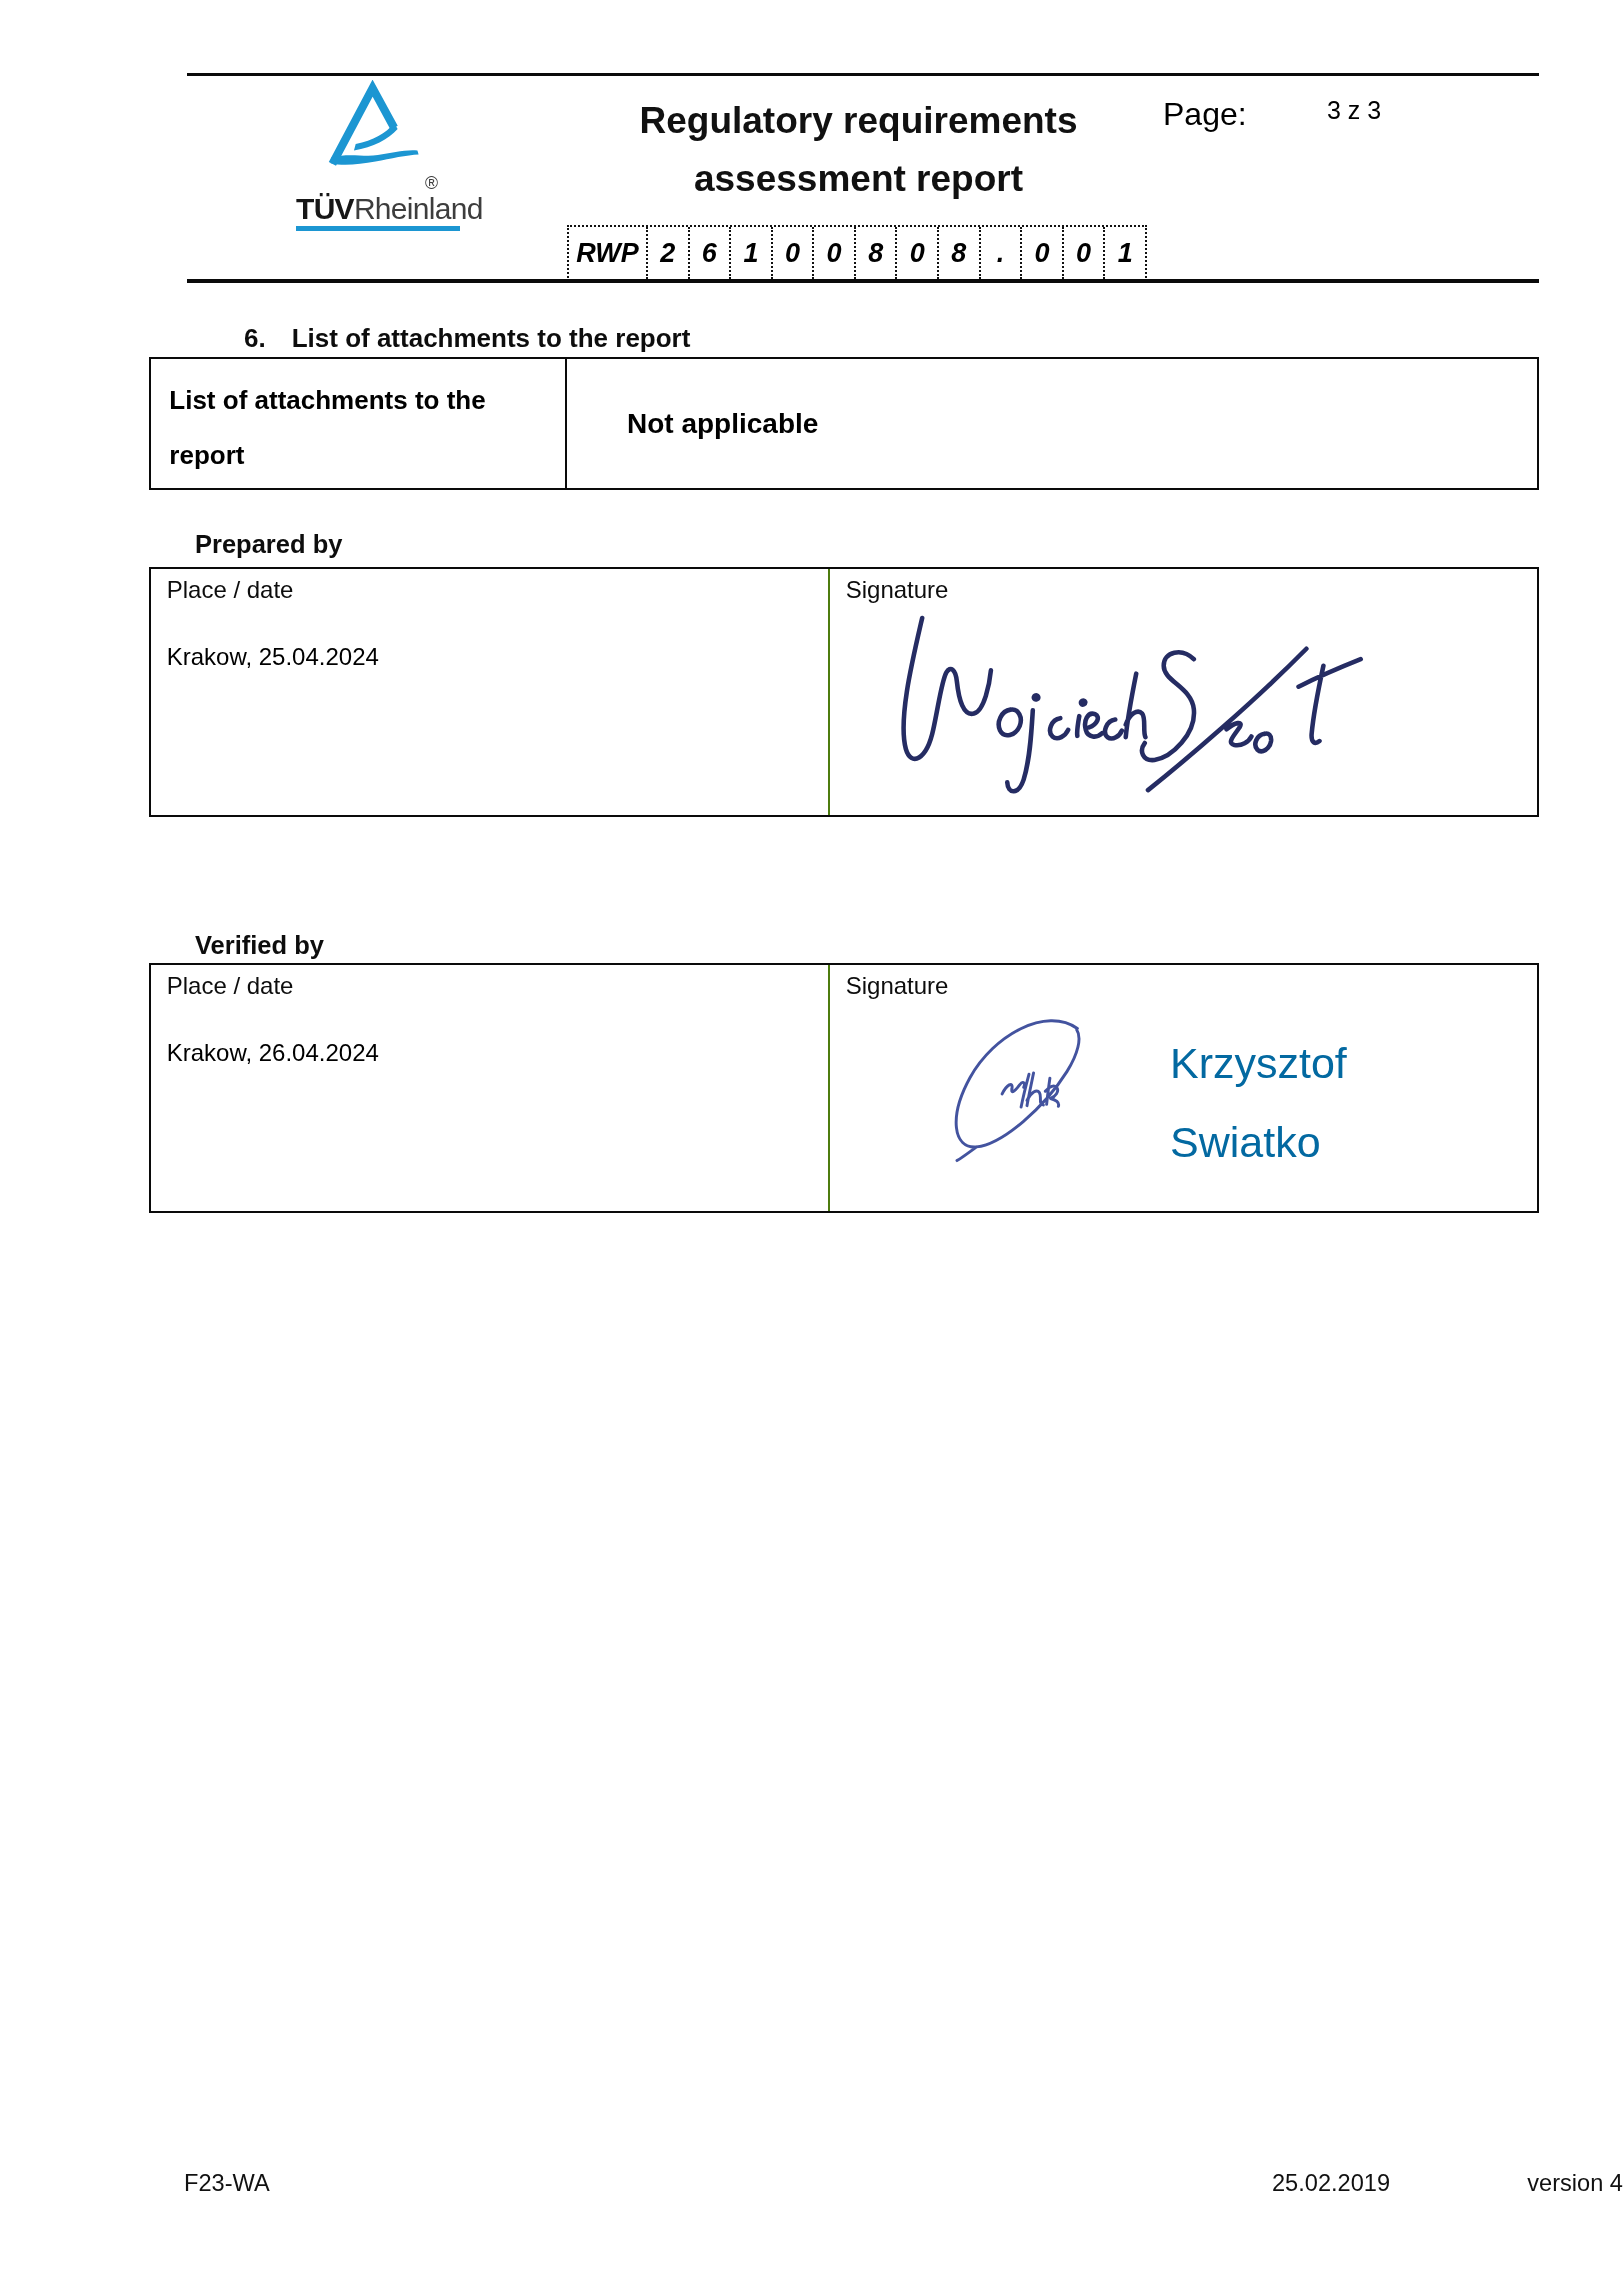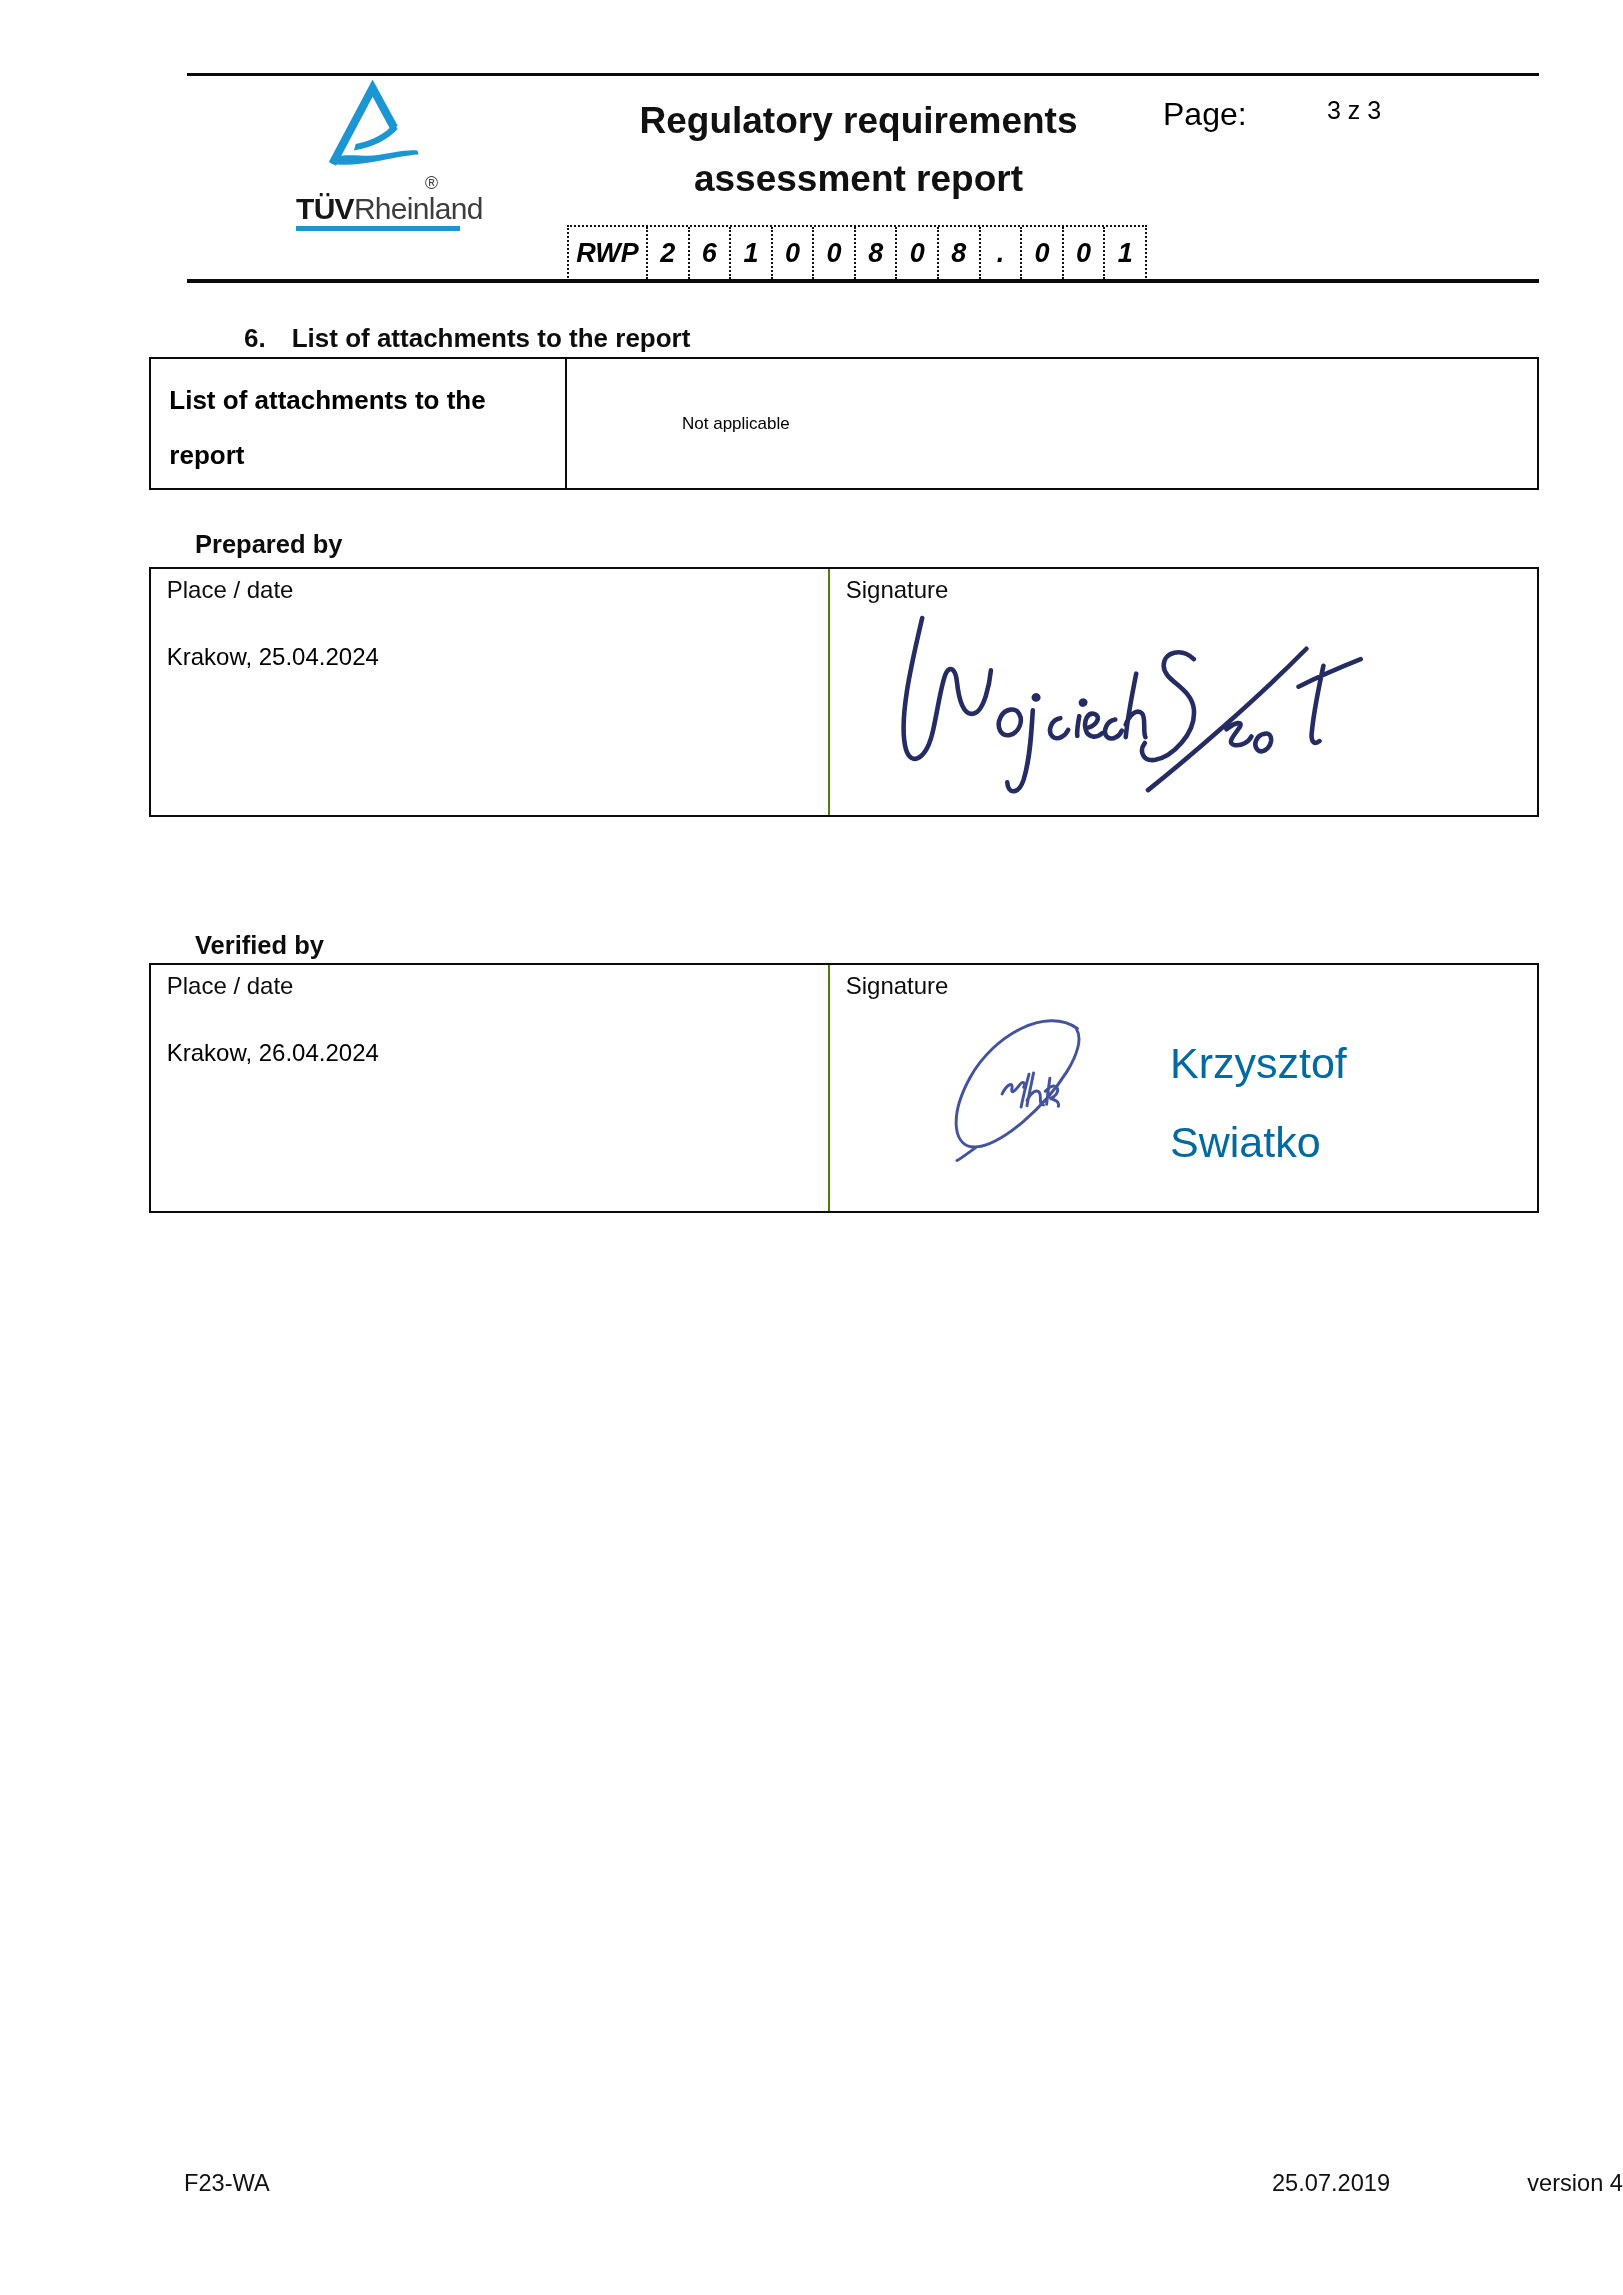--- a/index.html
+++ b/index.html
@@ -33,21 +33,21 @@
                font-size:26px;font-weight:bold;color:#0d0d0d;}
 
   
   .tbl{position:absolute;left:149px;width:1390px;border:2.6px solid #0a0a0a;box-sizing:border-box;display:flex;}
   .tbl1{top:357px;height:133px;}
   .tbl2{top:567px;height:250px;}
   .tbl3{top:963px;height:250px;}
   .cell{box-sizing:border-box;position:relative;}
   .cell-l1{width:416px;border-right:2px solid #0a0a0a;padding:14.4px 18.3px;
            font-size:26px;font-weight:bold;line-height:55px;}
-  .cell-r1{flex:1;display:flex;align-items:center;padding-left:115px;font-size:17px;}
+  .cell-r1{flex:1;display:flex;align-items:center;padding-left:60px;font-size:28px;font-weight:bold;}
   .cell-l2{width:679px;border-right:2px solid #4d7c0f;padding:6.5px 15.7px;}
   .cell-r2{flex:1;padding:6.5px 15.7px;}
   .small-label{font-size:24px;color:#0d0d0d;}
   .place-value{font-size:24px;margin-top:39px;}
 
   .by-heading{position:absolute;left:195px;font-size:25.5px;font-weight:bold;color:#0d0d0d;}
   .by-prep{top:530px;}
   .by-ver{top:931px;}
 
   .sig1{position:absolute;left:56px;top:13px;width:524px;height:216px;}
@@ -167,16 +167,16 @@
       </svg>
       <div class="verifier-name">
         <div>Krzysztof</div>
         <div>Swiatko</div>
       </div>
     </div>
   </div>
 
   <div class="footer-item f-left">F23-WA</div>
   <div class="footer-item f-center">version 4</div>
-  <div class="footer-item f-right">25.07.2019</div>
+  <div class="footer-item f-right">25.02.2019</div>
 
 </div>
 
 
 </body></html>

